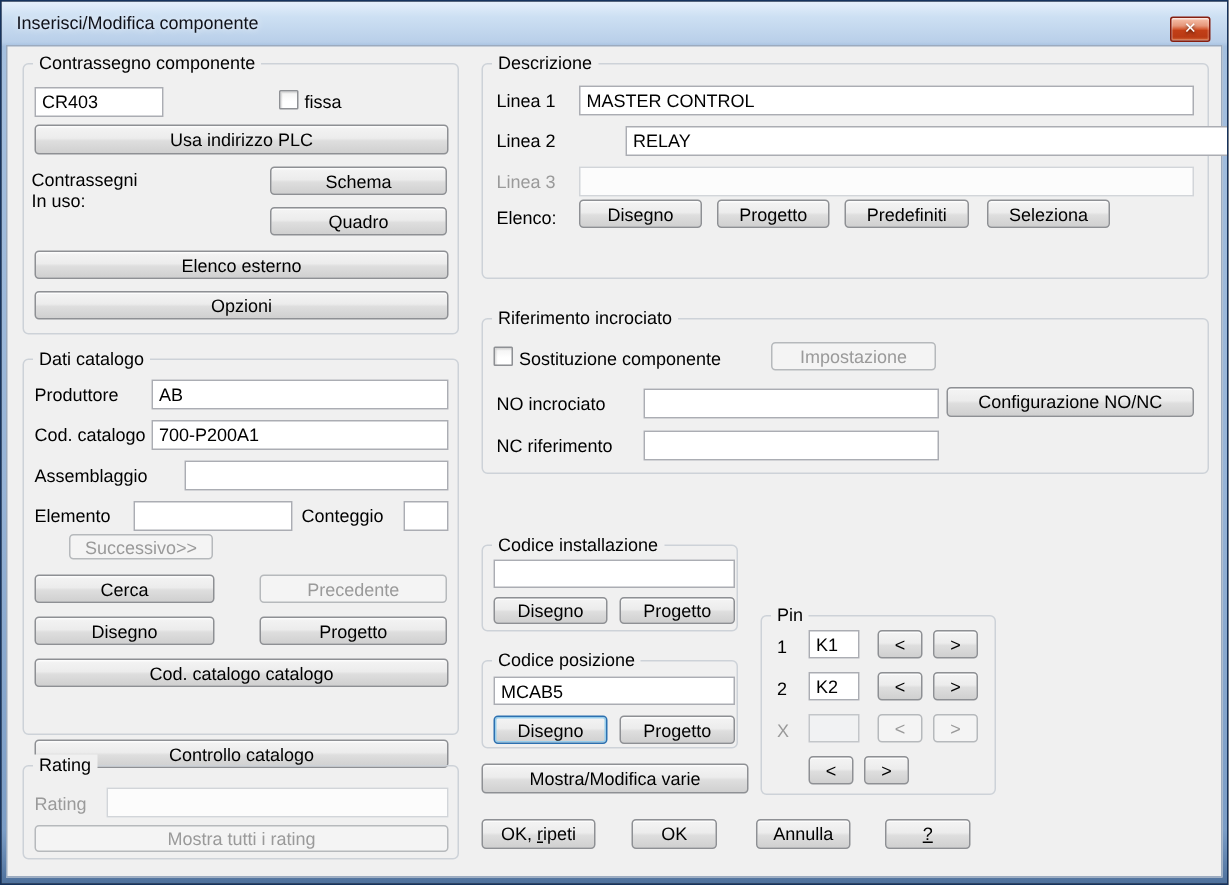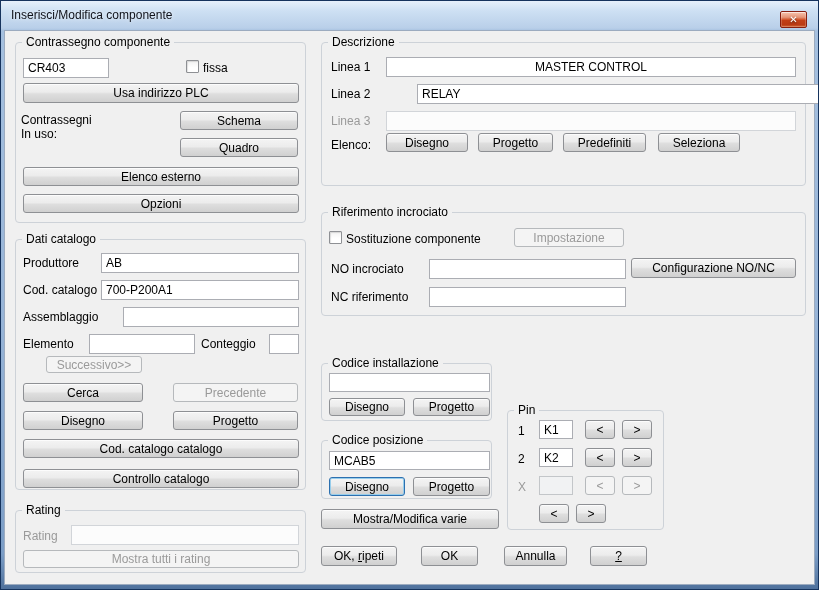--- a/index.html
+++ b/index.html
@@ -71,34 +71,34 @@
   <span class="label" style="left:22px;top:336px">Elemento</span>
   <input class="input" style="left: 88px; top: 333px; width: 106px; height: 20px;" value="">
   <span class="label" style="left:200px;top:336px">Conteggio</span>
   <input class="input" style="left: 268px; top: 333px; width: 30px; height: 20px;" value="">
   <button class="btn" disabled="" style="left:45px;top:355px;width:96px;height:17px">Successivo&gt;&gt;</button>
   <button class="btn" style="left:22px;top:382px;width:120px;height:19px">Cerca</button>
   <button class="btn" disabled="" style="left:172px;top:382px;width:125px;height:19px">Precedente</button>
   <button class="btn" style="left:22px;top:410px;width:120px;height:19px">Disegno</button>
   <button class="btn" style="left:172px;top:410px;width:125px;height:19px">Progetto</button>
   <button class="btn" style="left:22px;top:438px;width:276px;height:19px">Cod. catalogo catalogo</button>
-  <button class="btn" style="left:22px;top:468px;width:276px;height:19px">Controllo catalogo</button>
+  <button class="btn" style="left:22px;top:492px;width:276px;height:19px">Controllo catalogo</button>
 
   <div class="group" style="left:14px;top:509px;width:291px;height:63px">
     <span class="group-label">Rating</span>
   </div>
   <span class="label dim" style="left:22px;top:528px">Rating</span>
   <input class="input" disabled="" style="left: 70px; top: 524px; width: 228px; height: 20px;" value="">
   <button class="btn" disabled="" style="left:22px;top:549px;width:276px;height:18px">Mostra tutti i rating</button>
 
   <div class="group" style="left:320px;top:41px;width:485px;height:144px">
     <span class="group-label">Descrizione</span>
   </div>
   <span class="label" style="left:330px;top:59px">Linea 1</span>
-  <input class="input" style="left: 385px; top: 56px; width: 410px; height: 20px; text-align: center;" value="MASTER CONTROL">
+  <input class="input" style="left: 385px; top: 56px; width: 410px; height: 20px;" value="MASTER CONTROL">
   <span class="label" style="left:330px;top:86px">Linea 2</span>
   <input class="input" style="left: 385px; top: 83px; width: 410px; height: 20px; margin-left: 31px;" value="RELAY">
   <span class="label dim" style="left:330px;top:113px">Linea 3</span>
   <input class="input" disabled="" style="left: 385px; top: 110px; width: 410px; height: 20px;" value="">
   <span class="label" style="left:330px;top:137px">Elenco:</span>
   <button class="btn" style="left:385px;top:132px;width:82px;height:19px">Disegno</button>
   <button class="btn" style="left:477px;top:132px;width:75px;height:19px">Progetto</button>
   <button class="btn" style="left:562px;top:132px;width:83px;height:19px">Predefiniti</button>
   <button class="btn" style="left:657px;top:132px;width:82px;height:19px">Seleziona</button>
 

